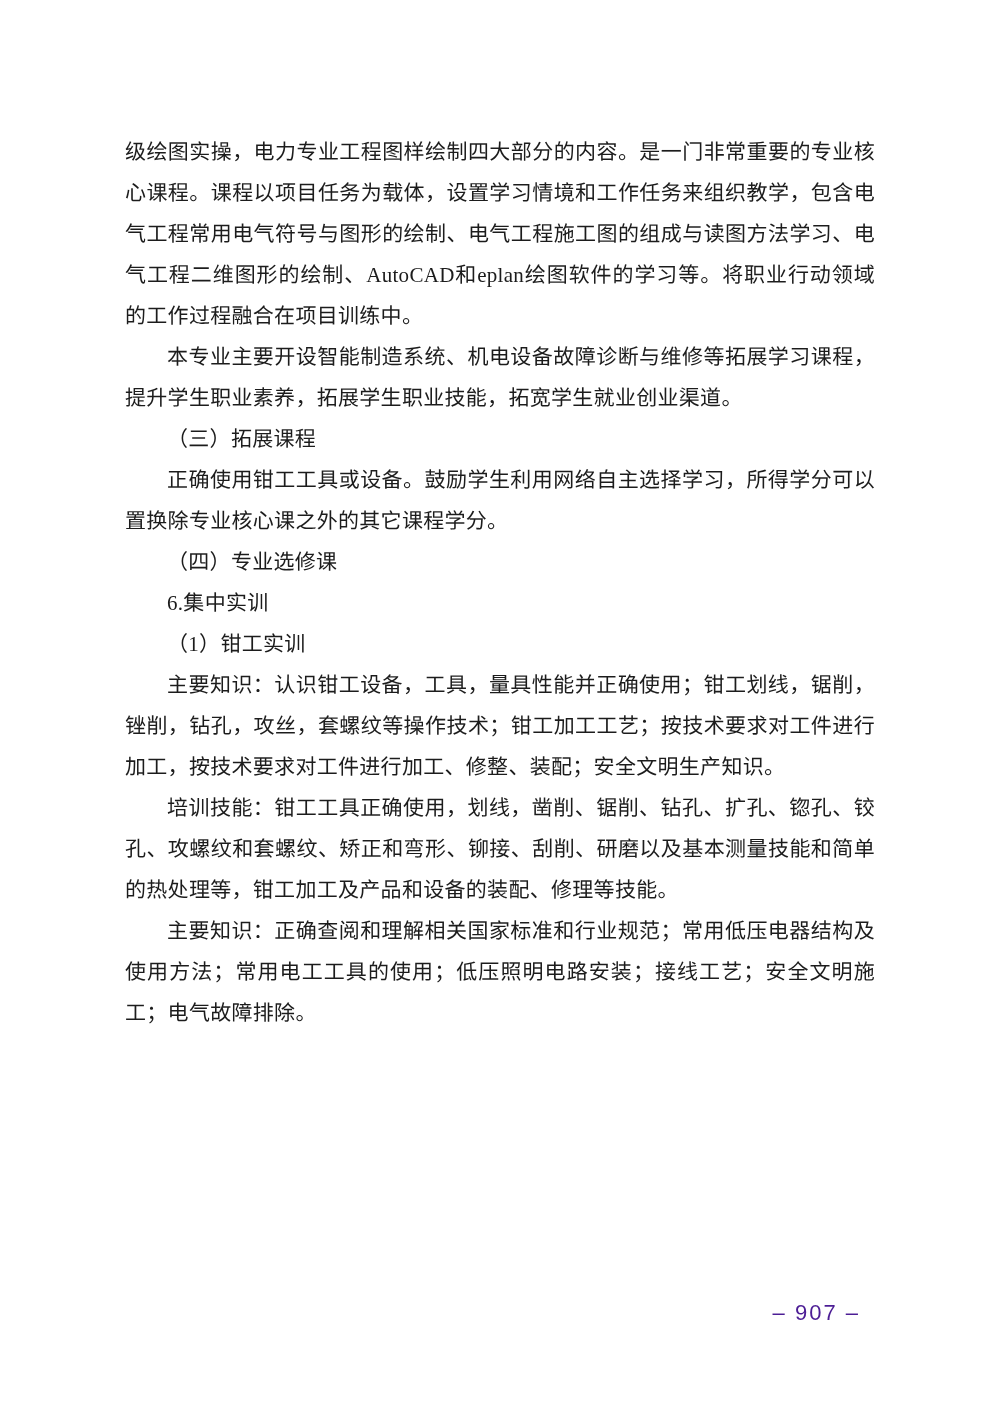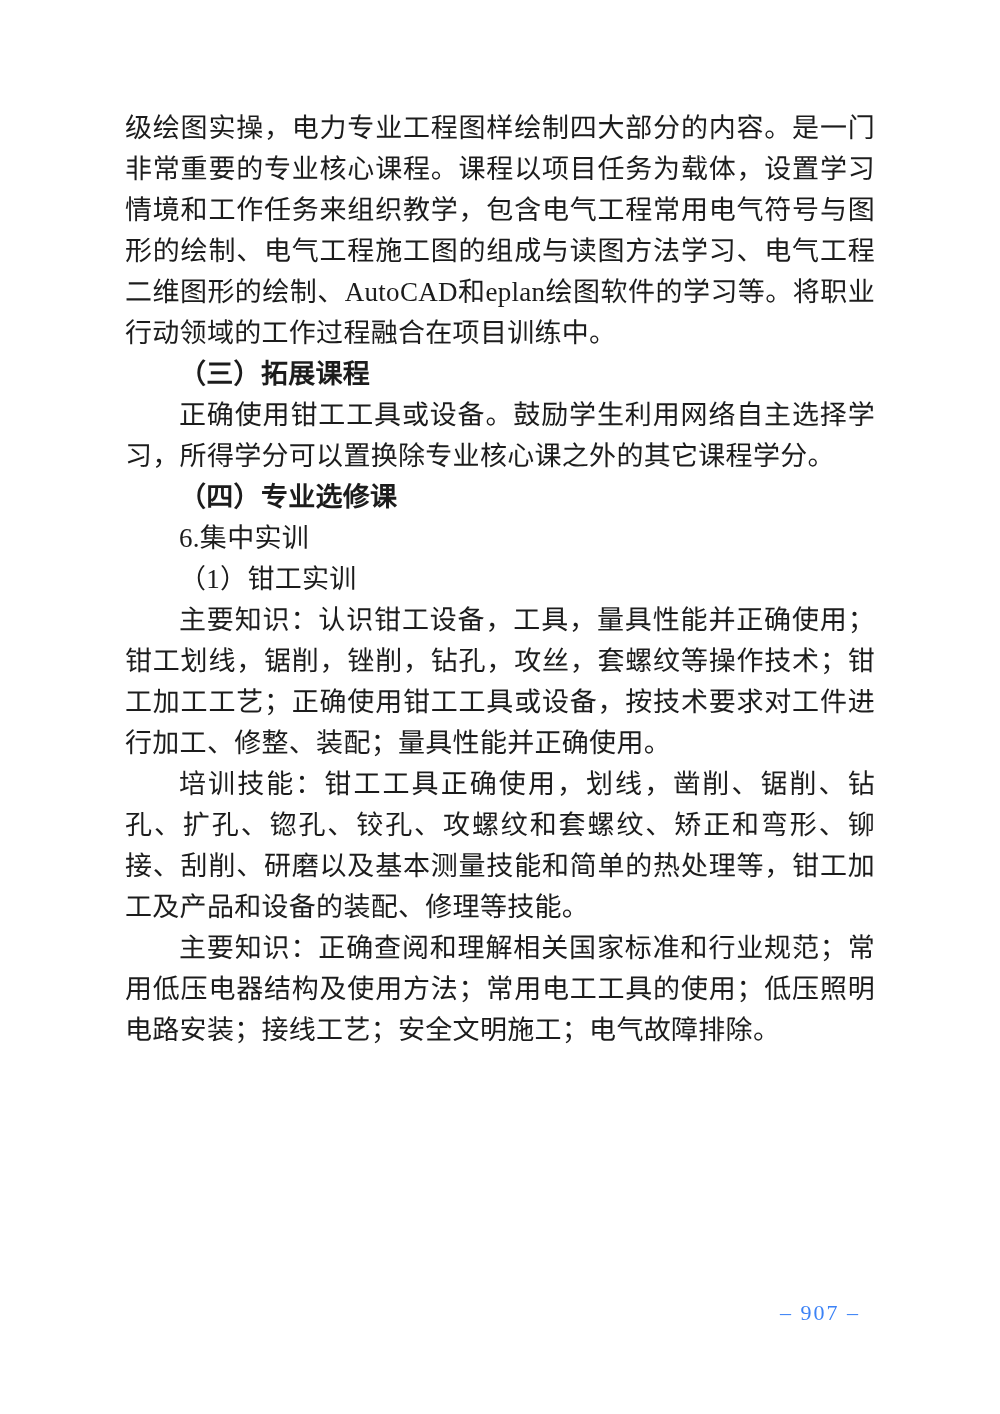--- a/index.html
+++ b/index.html
@@ -16,76 +16,77 @@
     color: #1c1c1c;
   }
   .page {
     position: absolute;
     inset: 0;
     background: #ffffff;
   }
   .content {
     position: absolute;
     left: 125px;
-    top: 108px;
+    top: 132px;
     width: 750px;
-    font-size: 27px;
+    font-size: 21px;
     line-height: 41px;
     text-align: justify;
     text-justify: inter-ideograph;
     letter-spacing: 0.3px;
   }
   .para {
     margin: 0;
     padding: 0;
     text-indent: 2em;
   }
   .para.flush {
     text-indent: 0;
   }
   .bold {
     font-weight: bold;
   }
   .heading {
-    font-weight: bold;
+    font-weight: normal;
   }
   .footer {
     position: absolute;
     top: 1298px;
     right: 140px;
     font-size: 22px;
     line-height: 30px;
     letter-spacing: 2px;
-    color: #3b82f6;
-    font-family: Liberation Serif, serif;
+    color: #4c1d95;
+    font-family: Liberation Sans, sans-serif;
   }
 </style>
 </head>
 <body>
 
 <div class="page">
 
   <div class="content">
 
     <p class="para flush">级绘图实操，电力专业工程图样绘制四大部分的内容。是一门非常重要的专业核心课程。课程以项目任务为载体，设置学习情境和工作任务来组织教学，包含电气工程常用电气符号与图形的绘制、电气工程施工图的组成与读图方法学习、电气工程二维图形的绘制、AutoCAD和eplan绘图软件的学习等。将职业行动领域的工作过程融合在项目训练中。</p>
 
 
 
+    <p class="para">本专业主要开设智能制造系统、机电设备故障诊断与维修等拓展学习课程，提升学生职业素养，拓展学生职业技能，拓宽学生就业创业渠道。</p>
 
     <p class="para heading">（三）拓展课程</p>
 
     <p class="para">正确使用钳工工具或设备。鼓励学生利用网络自主选择学习，所得学分可以置换除专业核心课之外的其它课程学分。</p>
 
     <p class="para heading">（四）专业选修课</p>
 
     <p class="para">6.集中实训</p>
 
     <p class="para">（1）钳工实训</p>
 
-    <p class="para">主要知识：认识钳工设备，工具，量具性能并正确使用；钳工划线，锯削，锉削，钻孔，攻丝，套螺纹等操作技术；钳工加工工艺；正确使用钳工工具或设备，按技术要求对工件进行加工、修整、装配；量具性能并正确使用。</p>
+    <p class="para">主要知识：认识钳工设备，工具，量具性能并正确使用；钳工划线，锯削，锉削，钻孔，攻丝，套螺纹等操作技术；钳工加工工艺；按技术要求对工件进行加工，按技术要求对工件进行加工、修整、装配；安全文明生产知识。</p>
 
     <p class="para">培训技能：钳工工具正确使用，划线，凿削、锯削、钻孔、扩孔、锪孔、铰孔、攻螺纹和套螺纹、矫正和弯形、铆接、刮削、研磨以及基本测量技能和简单的热处理等，钳工加工及产品和设备的装配、修理等技能。</p>
 
 
     <p class="para">主要知识：正确查阅和理解相关国家标准和行业规范；常用低压电器结构及使用方法；常用电工工具的使用；低压照明电路安装；接线工艺；安全文明施工；电气故障排除。</p>
 
   </div>
 
   <div class="footer">– 907 –</div>
 

